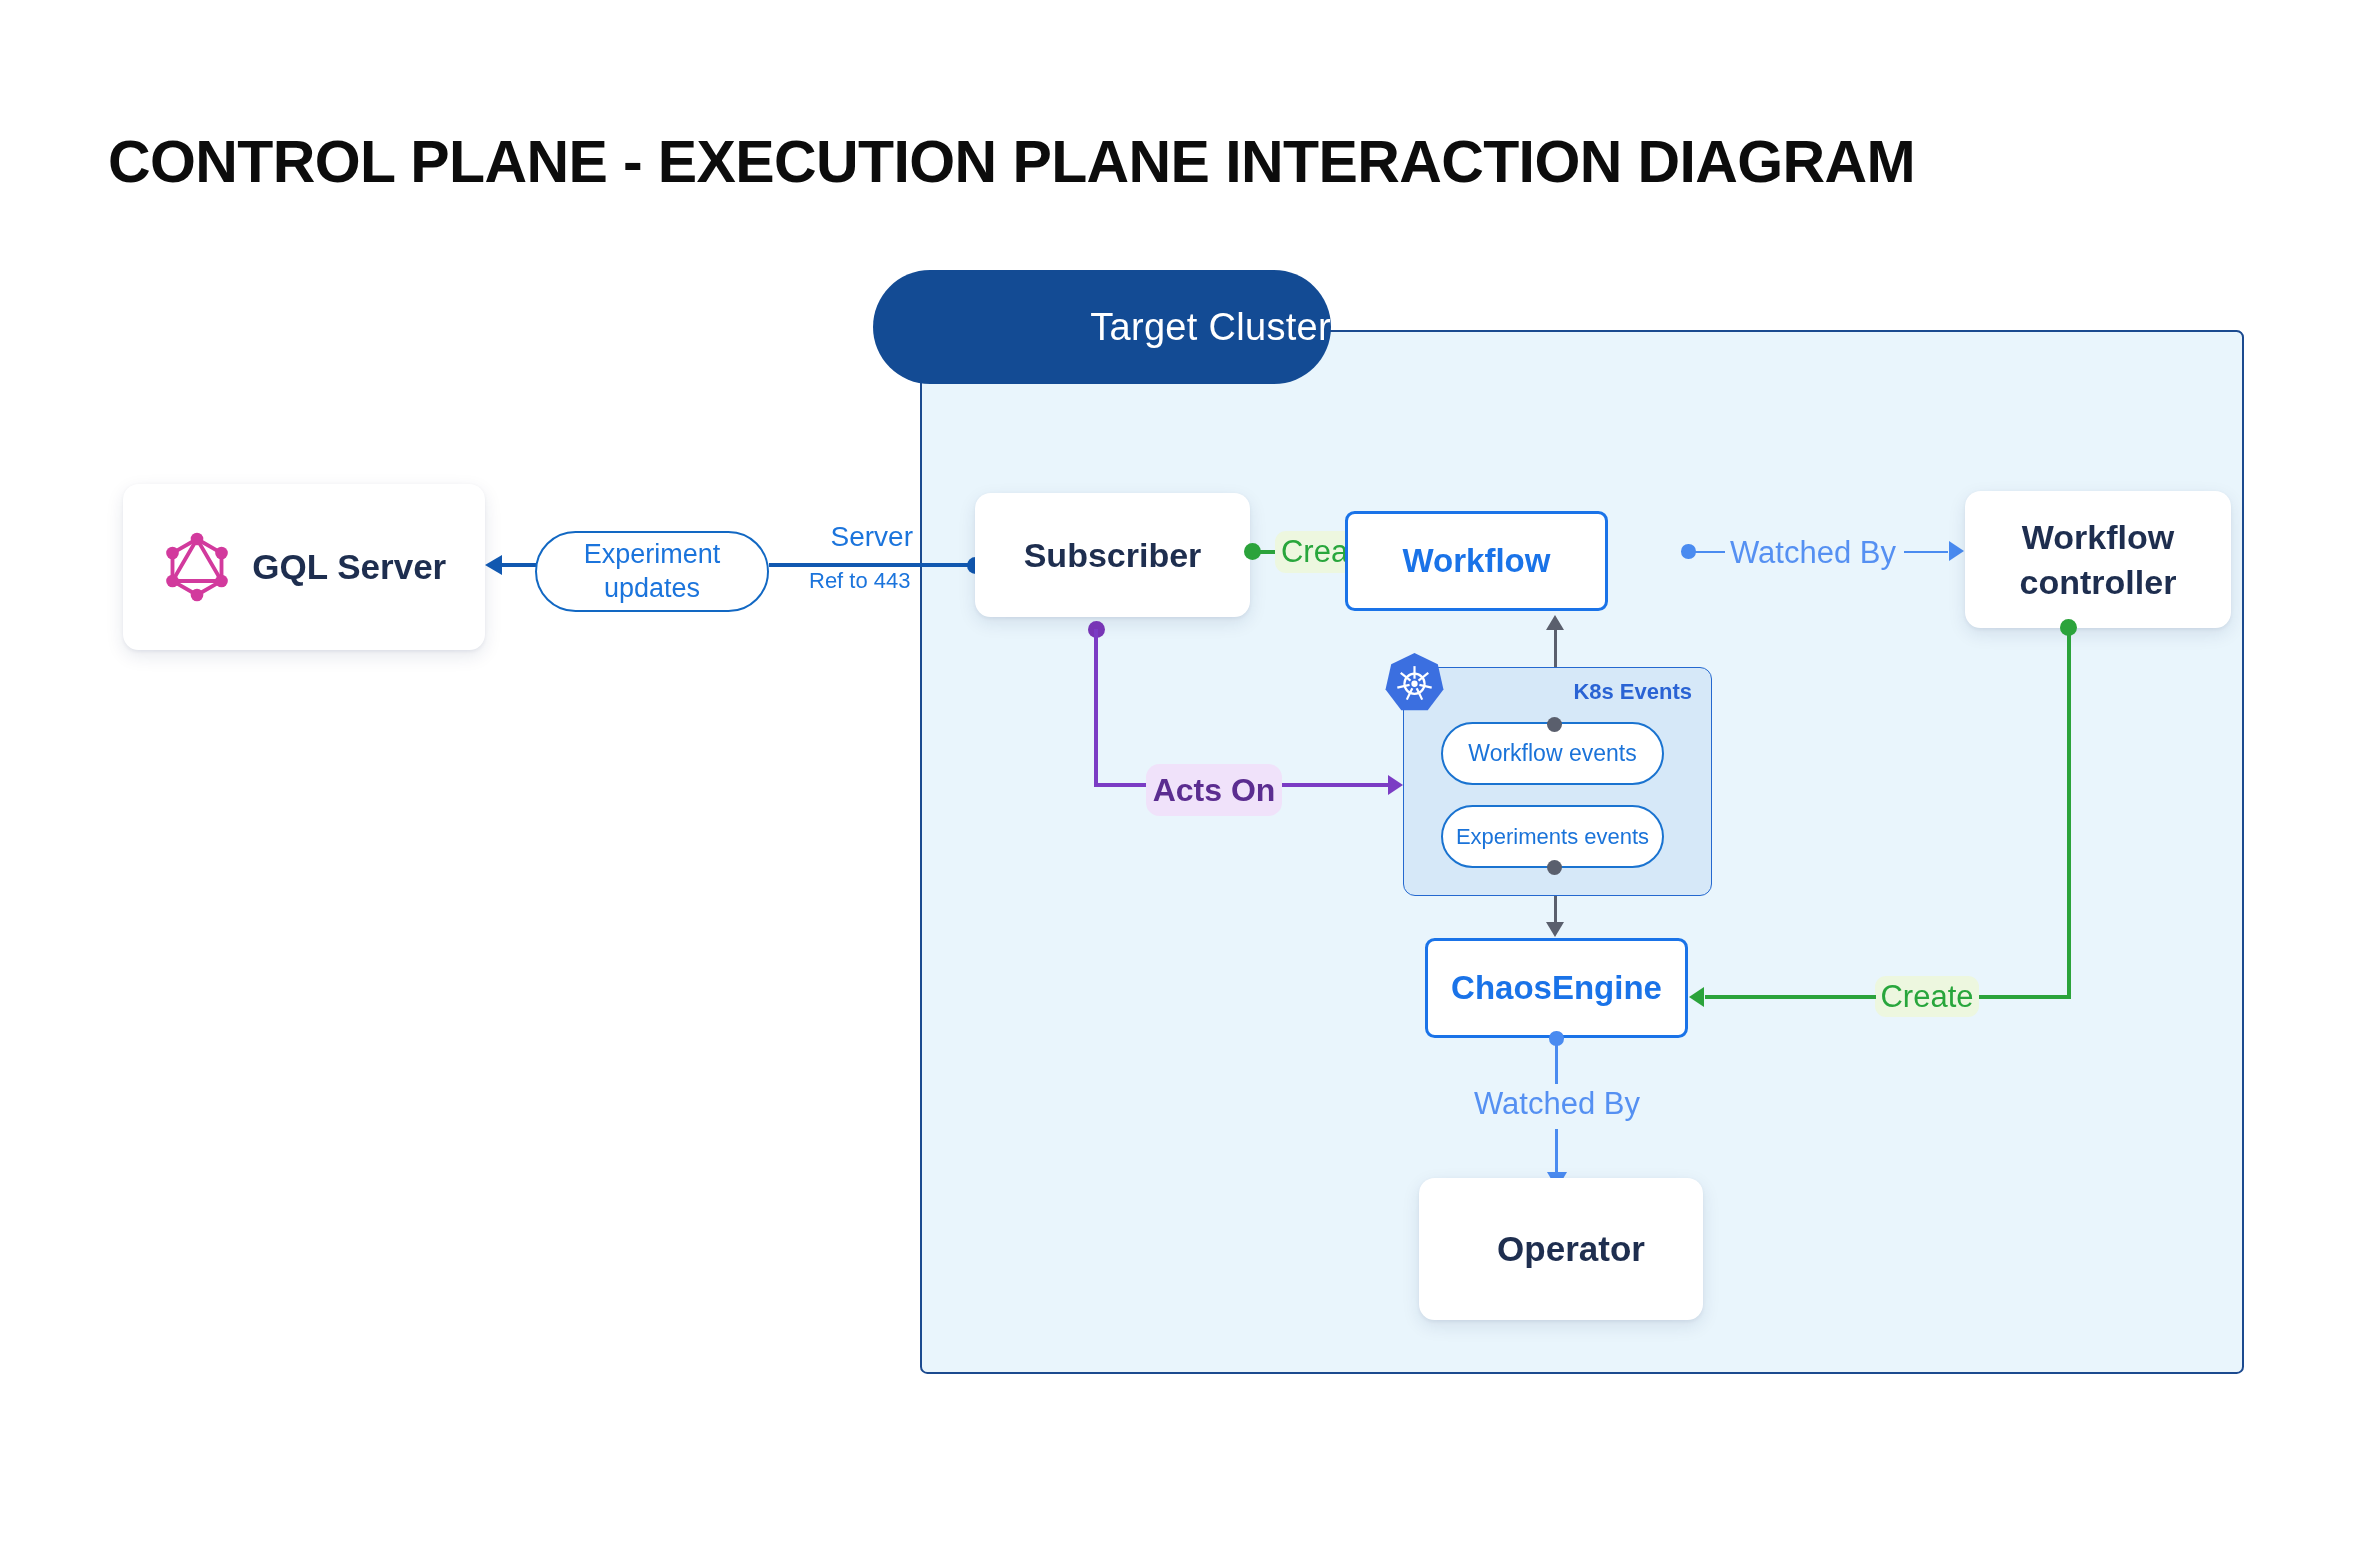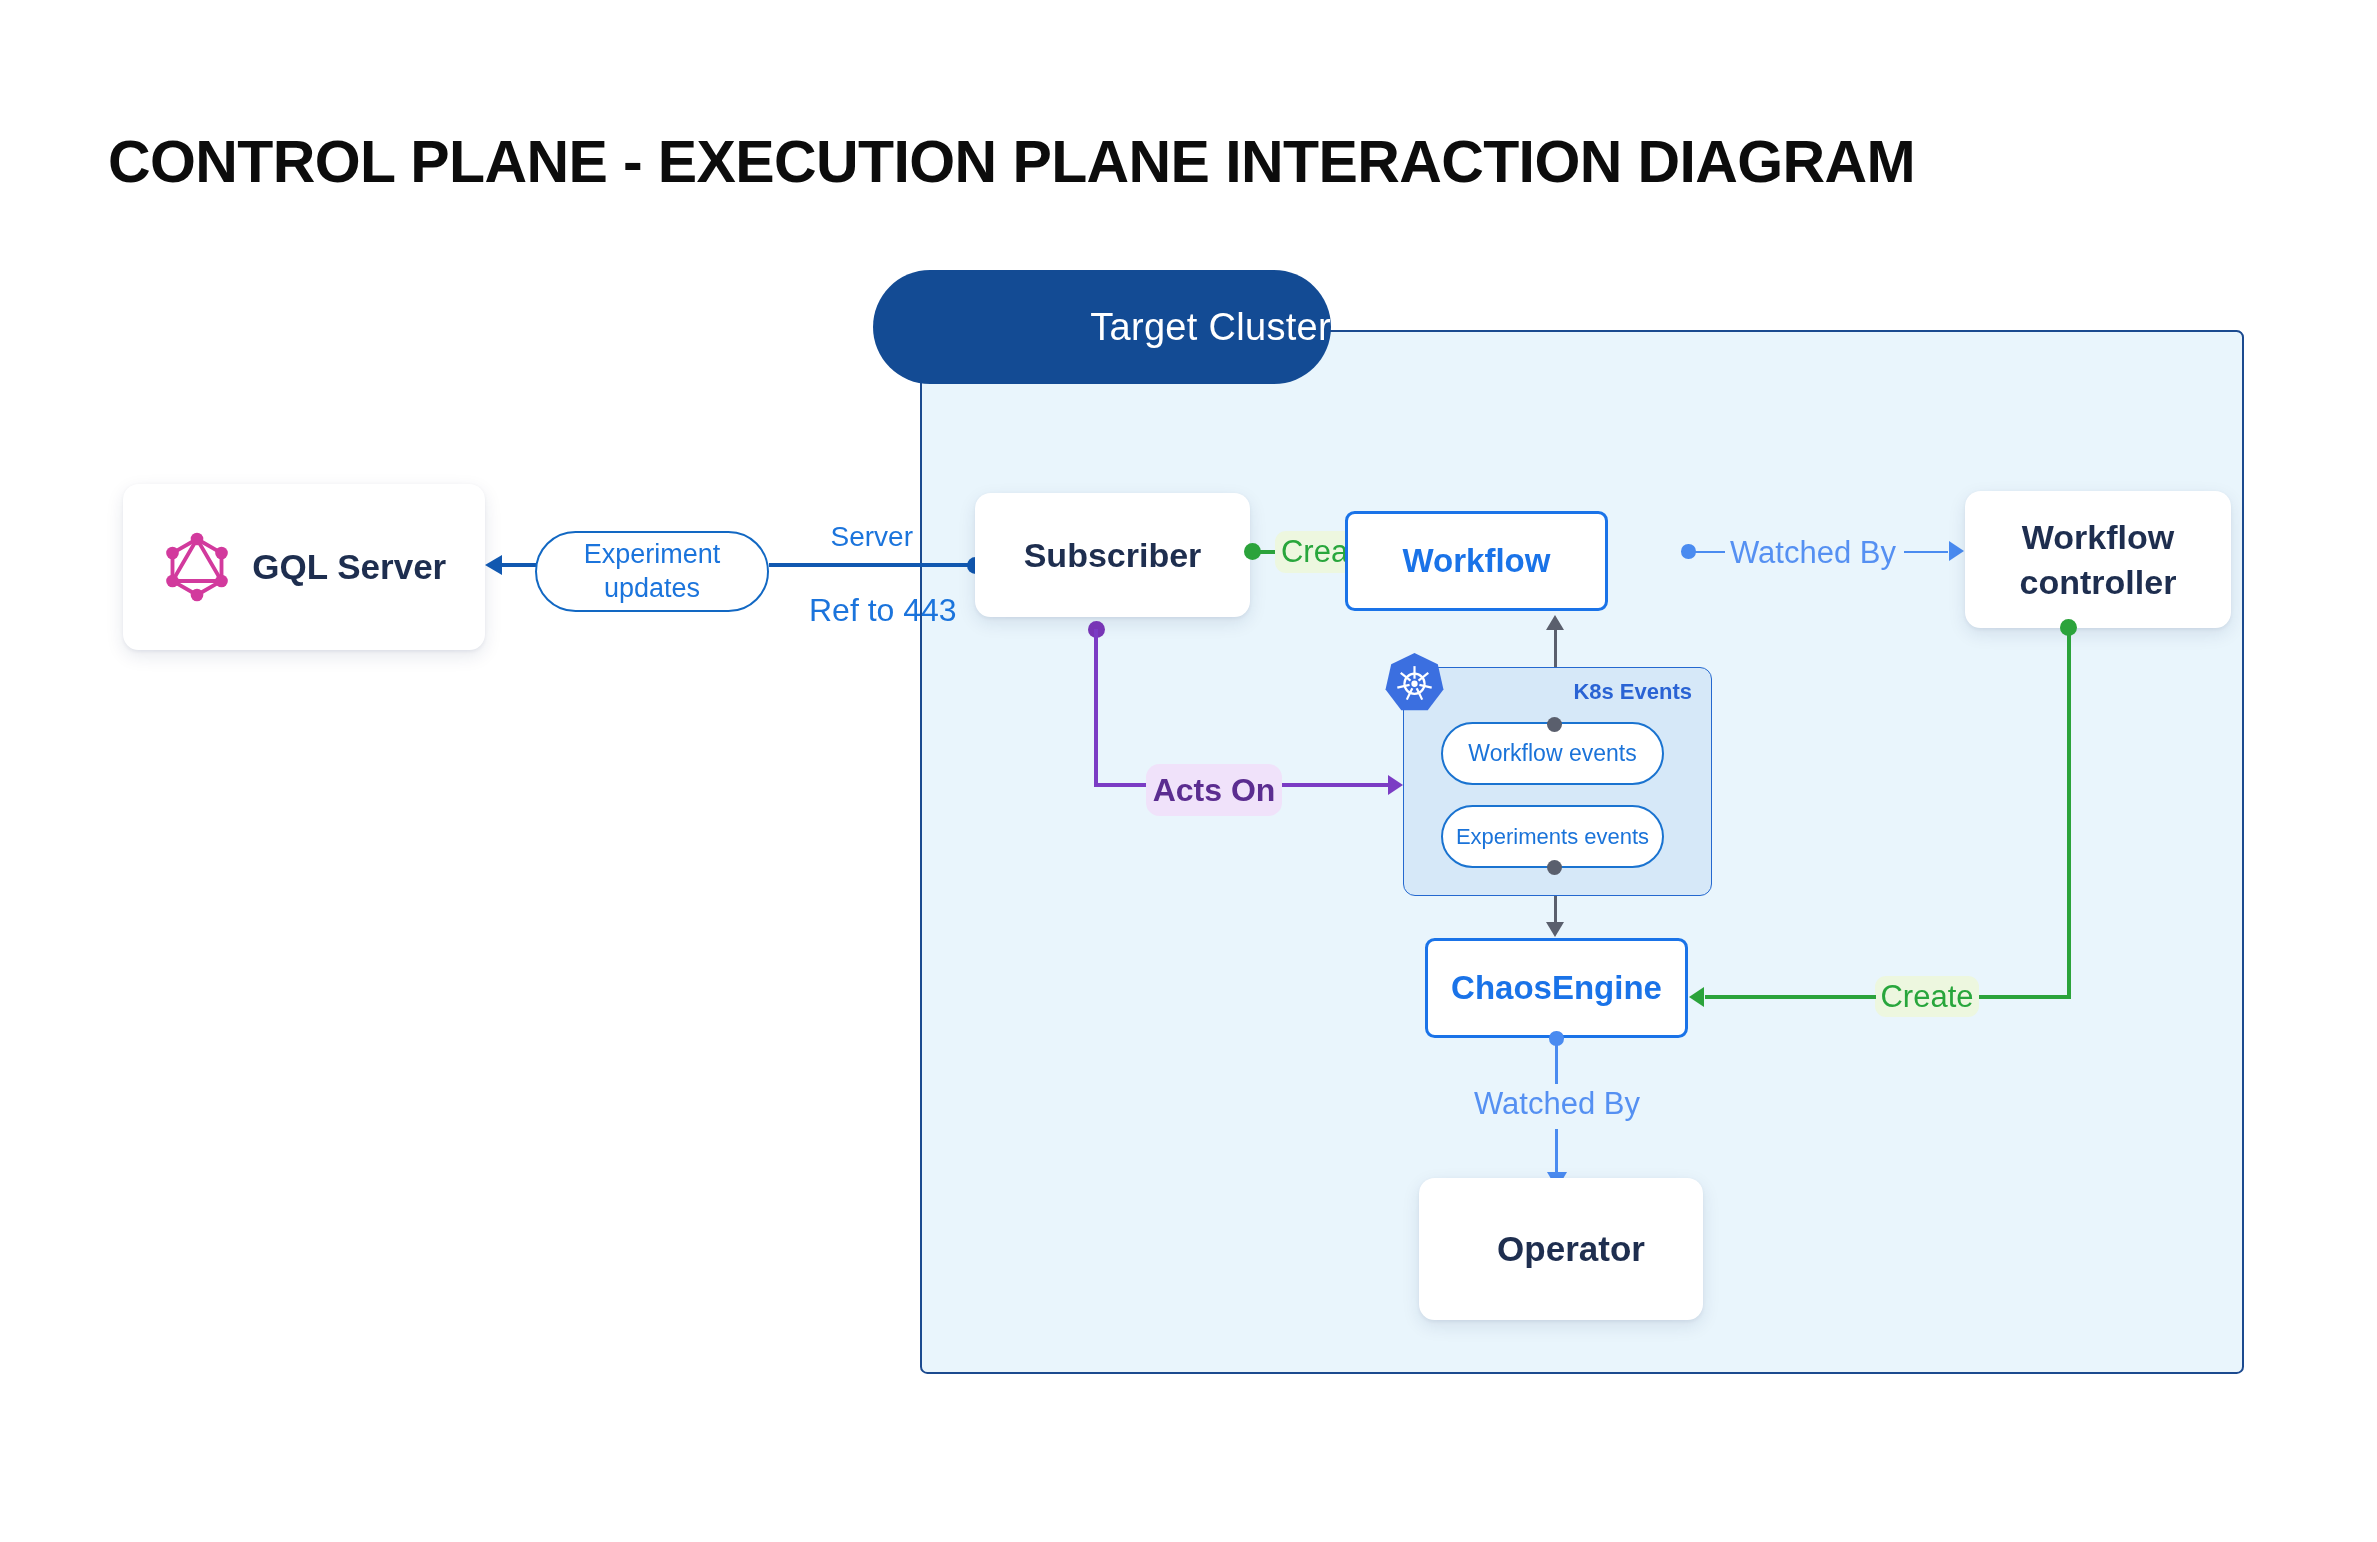--- a/index.html
+++ b/index.html
@@ -90,21 +90,21 @@
   </div>
 
   <div class="arr left" style="left:485px; top:555px; border-right:17px solid #1158b0;"></div>
   <div class="hline c-blue" style="left:501px; top:563px; width:35px; height:3.6px;"></div>
   <div class="edge-pill" style="left:535px; top:531px; width:234px; height:81px; font-size:27px; line-height:1.25;">
     <span style="width:181px;">Experiment updates</span>
   </div>
   <div class="hline c-blue" style="left:769px; top:563px; width:206px; height:3.6px;"></div>
   <div class="dot c-blue" style="left:967px; top:557px; width:17px; height:17px;"></div>
   <div class="lbl" style="left:805px; top:521px; width:108px; text-align:right; font-size:28px; color:#1b74dc;">Server</div>
-  <div class="lbl" style="left:809px; top:592px; font-size:32px; color:#1b74dc;">Ref to 443</div>
+  <div class="lbl" style="left:809px; top:568px; font-size:22px; color:#1b74dc;">Ref to 443</div>
 
   <div class="card" style="left:975px; top:493px; width:275px; height:124px; font-size:34px;">
     <span>Subscriber</span>
   </div>
 
   <div class="dot c-green" style="left:1244px; top:543px; width:17px; height:17px;"></div>
   <div class="hline c-green" style="left:1252px; top:550px; width:24px; height:3.6px;"></div>
   <div class="tag" style="left:1275px; top:531px; width:105px; height:42px; background:#edf7df; font-size:31px; color:#28a63c;">
     <span>Create</span>
   </div>

